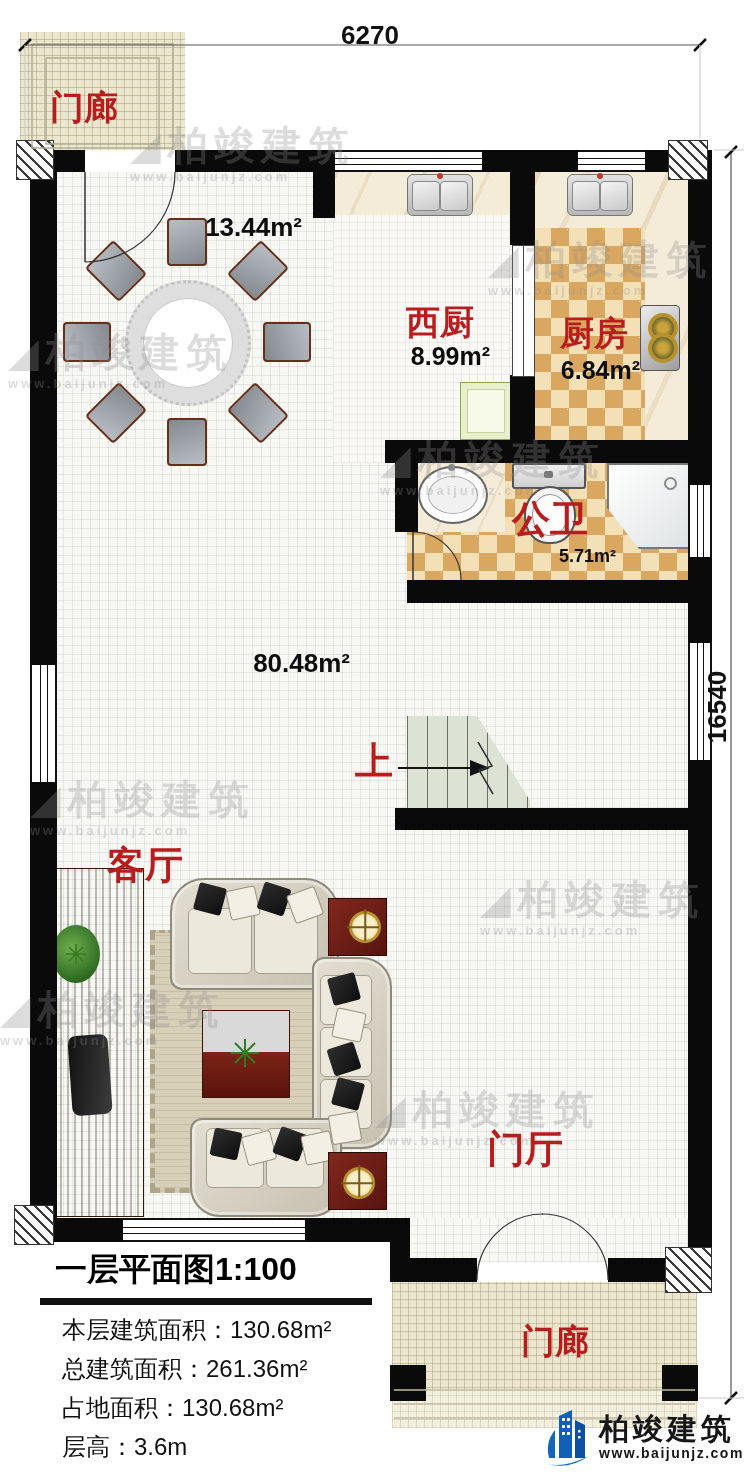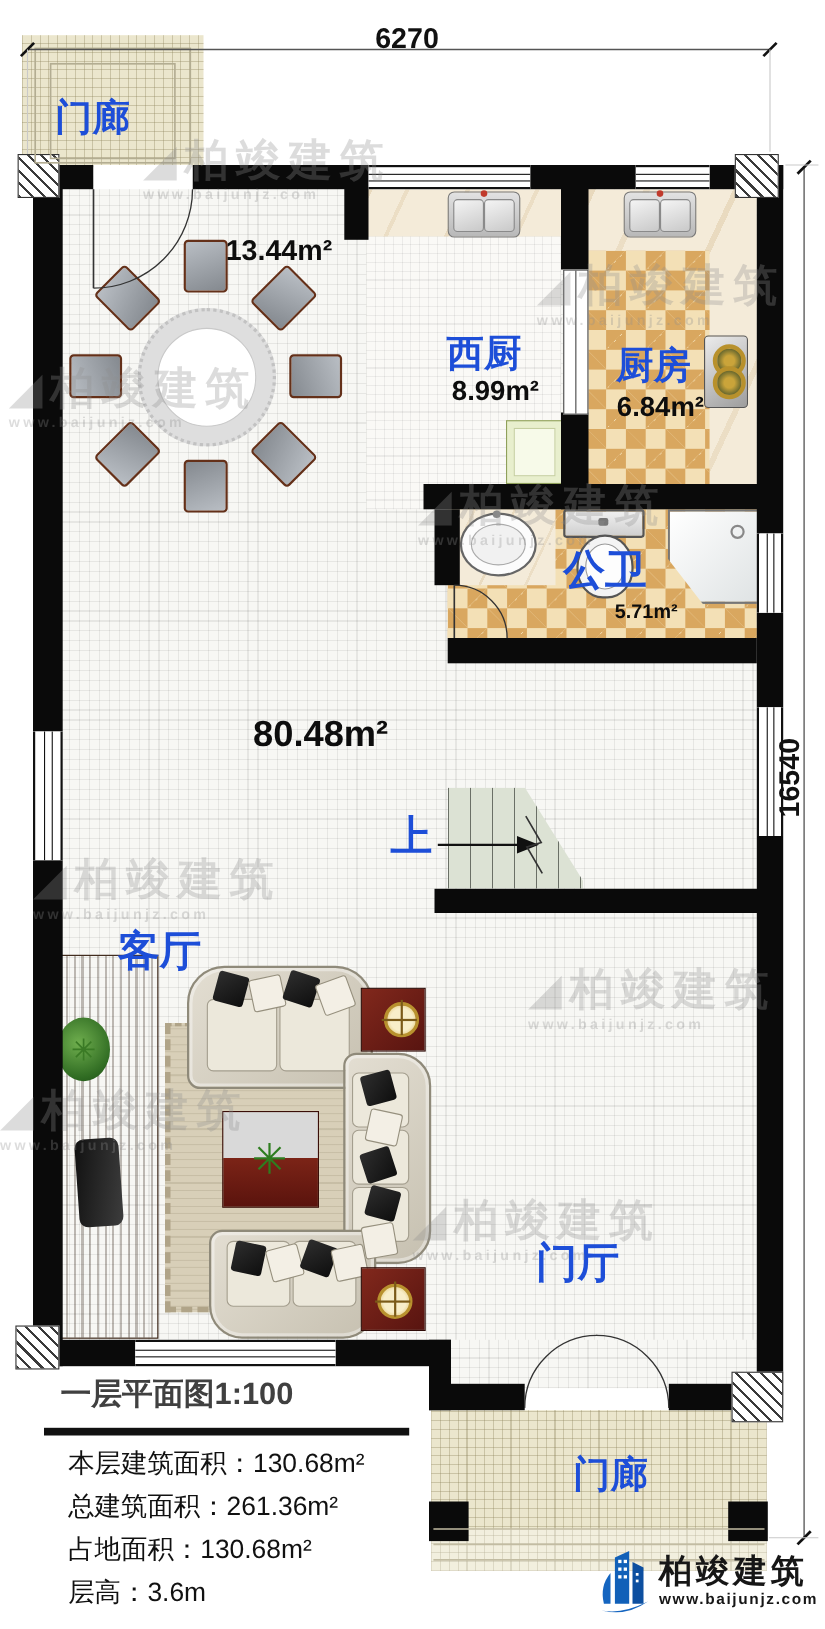--- a/index.html
+++ b/index.html
@@ -52,21 +52,21 @@
   .lamp{position:absolute;width:26px;height:26px;border-radius:50%;border:3px solid #b8912e;
         background:radial-gradient(circle,#f8eec9 55%,#d9b95e);}
   .lamp::before{content:"";position:absolute;left:50%;top:-5px;width:1.5px;height:32px;
         background:#7a5a18;transform:translateX(-50%);}
   .lamp::after{content:"";position:absolute;top:50%;left:-5px;height:1.5px;width:32px;
         background:#7a5a18;transform:translateY(-50%);}
   .chair{position:absolute;width:36px;height:44px;border:2px solid #643019;border-radius:4px;
         background:linear-gradient(160deg,#b9bec4,#84898f);}
   .cush{position:absolute;background:#ece8db;border:1px solid #a49e8e;border-radius:6px;}
   
-  .room-label{position:absolute;font-weight:bold;color:#1d4ed8;text-align:center;line-height:1.05;font-family:Liberation Serif, serif;}
+  .room-label{position:absolute;font-weight:bold;color:#b91c1c;text-align:center;line-height:1.05;font-family:Liberation Serif, serif;}
   .area-label{position:absolute;font-weight:bold;color:#0d0d0d;text-align:right;}
   
   .wm{position:absolute;width:340px;opacity:.30;color:#8f8f8f;pointer-events:none;}
   .wm-main{font-size:40px;font-weight:bold;letter-spacing:7px;white-space:nowrap;}
   .wm-sub{font-size:13px;font-weight:bold;letter-spacing:3px;margin-top:-4px;}
   
   .info-line{position:absolute;left:62px;font-size:24px;color:#111;white-space:nowrap;}
   
   .logo-wrap{position:absolute;left:545px;top:1406px;display:flex;align-items:center;gap:8px;}
   .logo-text{font-size:30px;font-weight:bold;letter-spacing:4px;color:#161616;line-height:1.1;white-space:nowrap;}
@@ -272,21 +272,21 @@
   </svg>
 
   <div class="room-label" style="left:42px;top:90px;width:84px;font-size:34px;">门廊</div>
   <div class="area-label" style="left:182px;top:212px;width:120px;font-size:26px;font-weight:bold;">13.44m²</div>
   <div class="room-label" style="left:393px;top:305px;width:94px;font-size:34px;">西厨</div>
   <div class="area-label" style="left:390px;top:342px;width:100px;font-size:25px;font-weight:bold;">8.99m²</div>
   <div class="room-label" style="left:550px;top:316px;width:88px;font-size:34px;">厨房</div>
   <div class="area-label" style="left:548px;top:356px;width:92px;font-size:25px;font-weight:bold;">6.84m²</div>
   <div class="room-label" style="left:498px;top:500px;width:104px;font-size:38px;">公卫</div>
   <div class="area-label" style="left:486px;top:546px;width:130px;font-size:18px;font-weight:bold;">5.71m²</div>
-  <div class="area-label" style="left:230px;top:648px;width:120px;font-size:33px;font-weight:bold;">80.48m²</div>
+  <div class="area-label" style="left:230px;top:648px;width:120px;font-size:26px;font-weight:bold;">80.48m²</div>
   <div class="room-label" style="left:352px;top:742px;width:44px;font-size:38px;">上</div>
   <div class="room-label" style="left:95px;top:846px;width:100px;font-size:38px;">客厅</div>
   <div class="room-label" style="left:475px;top:1130px;width:100px;font-size:38px;">门厅</div>
   <div class="room-label" style="left:503px;top:1324px;width:104px;font-size:34px;">门廊</div>
 
   <div class="abs" style="left:328px;top:20px;width:84px;text-align:center;font-size:26px;font-weight:bold;">6270</div>
   <div class="abs" style="left:662px;top:692px;width:110px;height:30px;text-align:center;font-size:26px;font-weight:bold;transform:rotate(-90deg);">16540</div>
 
   <div class="wm" style="left:130px;top:118px;">
     <div class="wm-main"><span>◢</span><span>柏竣建筑</span></div>
@@ -314,21 +314,21 @@
   </div>
   <div class="wm" style="left:0px;top:982px;">
     <div class="wm-main"><span>◢</span><span>柏竣建筑</span></div>
     <div class="wm-sub">www.baijunjz.com</div>
   </div>
   <div class="wm" style="left:375px;top:1082px;">
     <div class="wm-main"><span>◢</span><span>柏竣建筑</span></div>
     <div class="wm-sub">www.baijunjz.com</div>
   </div>
 
-  <div class="abs" style="left:55px;top:1248px;font-size:28px;font-weight:600;color:#404040;white-space:nowrap;">一层平面图1:100</div>
+  <div class="abs" style="left:55px;top:1248px;font-size:32px;font-weight:600;color:#000000;white-space:nowrap;">一层平面图1:100</div>
   <div class="abs" style="left:40px;top:1298px;width:332px;height:7px;background:#111;"></div>
   <div class="info-line" style="top:1314px;">本层建筑面积：130.68m²</div>
   <div class="info-line" style="top:1353px;">总建筑面积：261.36m²</div>
   <div class="info-line" style="top:1392px;">占地面积：130.68m²</div>
   <div class="info-line" style="top:1431px;">层高：3.6m</div>
 
   <div class="logo-wrap">
     <svg width="46" height="60" viewBox="0 0 46 60">
       <path d="M4 52 Q0 36 10 24 L10 52 Z" fill="#1565c0"></path>
       <path d="M14 52 L14 10 L27 4 L27 52 Z" fill="#1160b8"></path>

